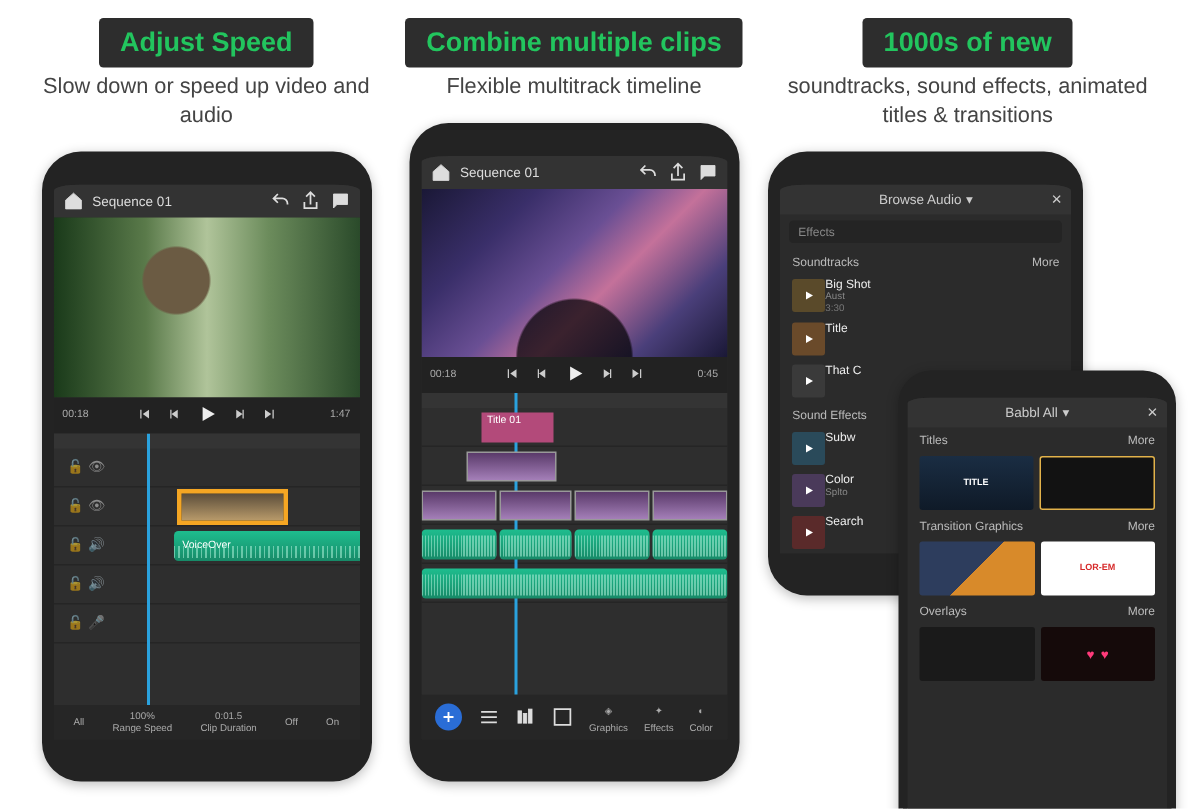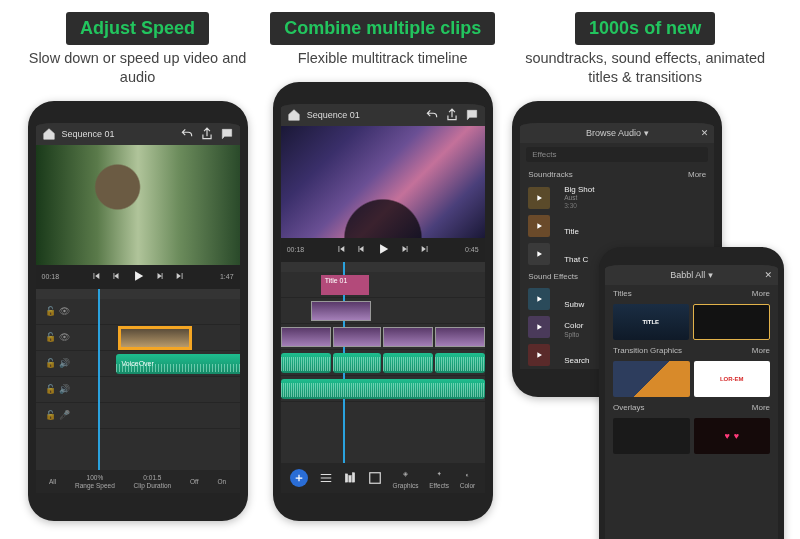--- a/index.html
+++ b/index.html
@@ -120,21 +120,21 @@
     width:18px; height:18px; border-radius:50%; background:#2a6dd6;
     display:flex; align-items:center; justify-content:center; color:#fff;
   }
   .bb2 .ico { width:14px; height:14px; }
 
   
   .browse-hdr { display:flex; align-items:center; justify-content:center; padding:5px 6px; background:#333; position:relative; font-size:9px; }
   .browse-hdr .x { position:absolute; right:6px; }
   .searchbar { margin:4px 6px; background:#242424; border-radius:3px; padding:3px 6px; font-size:8px; color:#888; }
   .section-hdr { display:flex; justify-content:space-between; padding:4px 8px; font-size:8px; color:#bbb;gap:16px; }
-  .audio-item { display:flex; align-items:flex-end; gap:14px; padding:3px 8px; }
+  .audio-item { display:flex; align-items:flex-start; gap:0; padding:3px 8px; }
   .audio-thumb { width:22px; height:22px; background:#5a4a2a; display:flex; align-items:center; justify-content:center; border-radius:2px; }
   .audio-thumb svg{width:8px;height:8px;fill:#fff;}
   .audio-meta { display:flex; flex-direction:column; line-height:1.1; }
   .audio-meta .t { font-size:8px; color:#eee; }
   .audio-meta .s { font-size:6.5px; color:#888; }
   .audio-meta .d { font-size:6.5px; color:#777; }
 
   
   .grid { display:flex; gap:4px; padding:2px 8px; }
   .tile {

